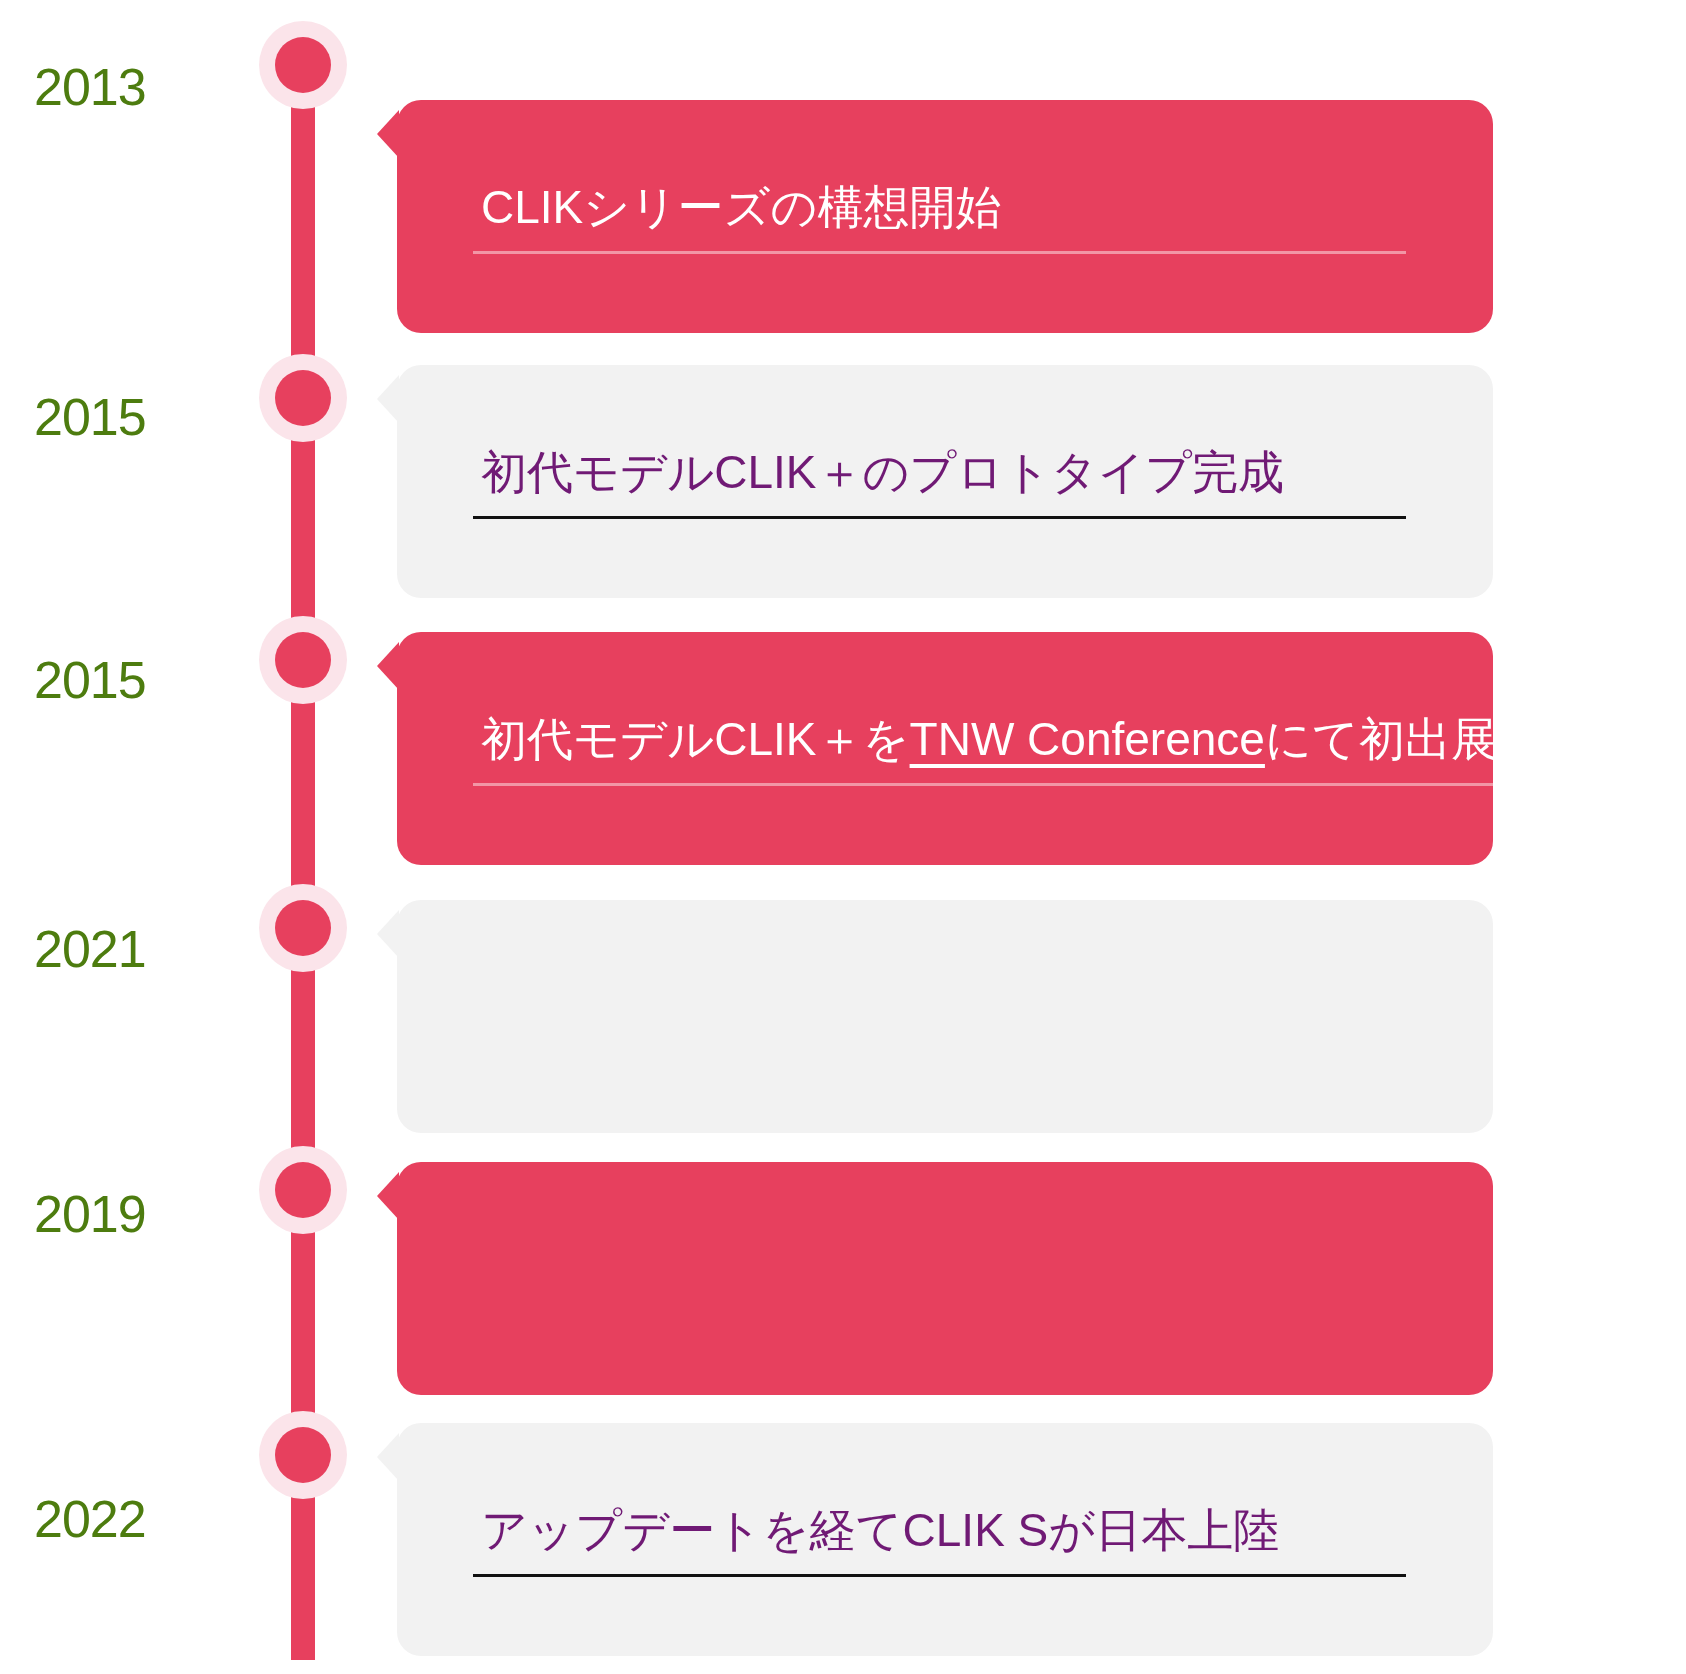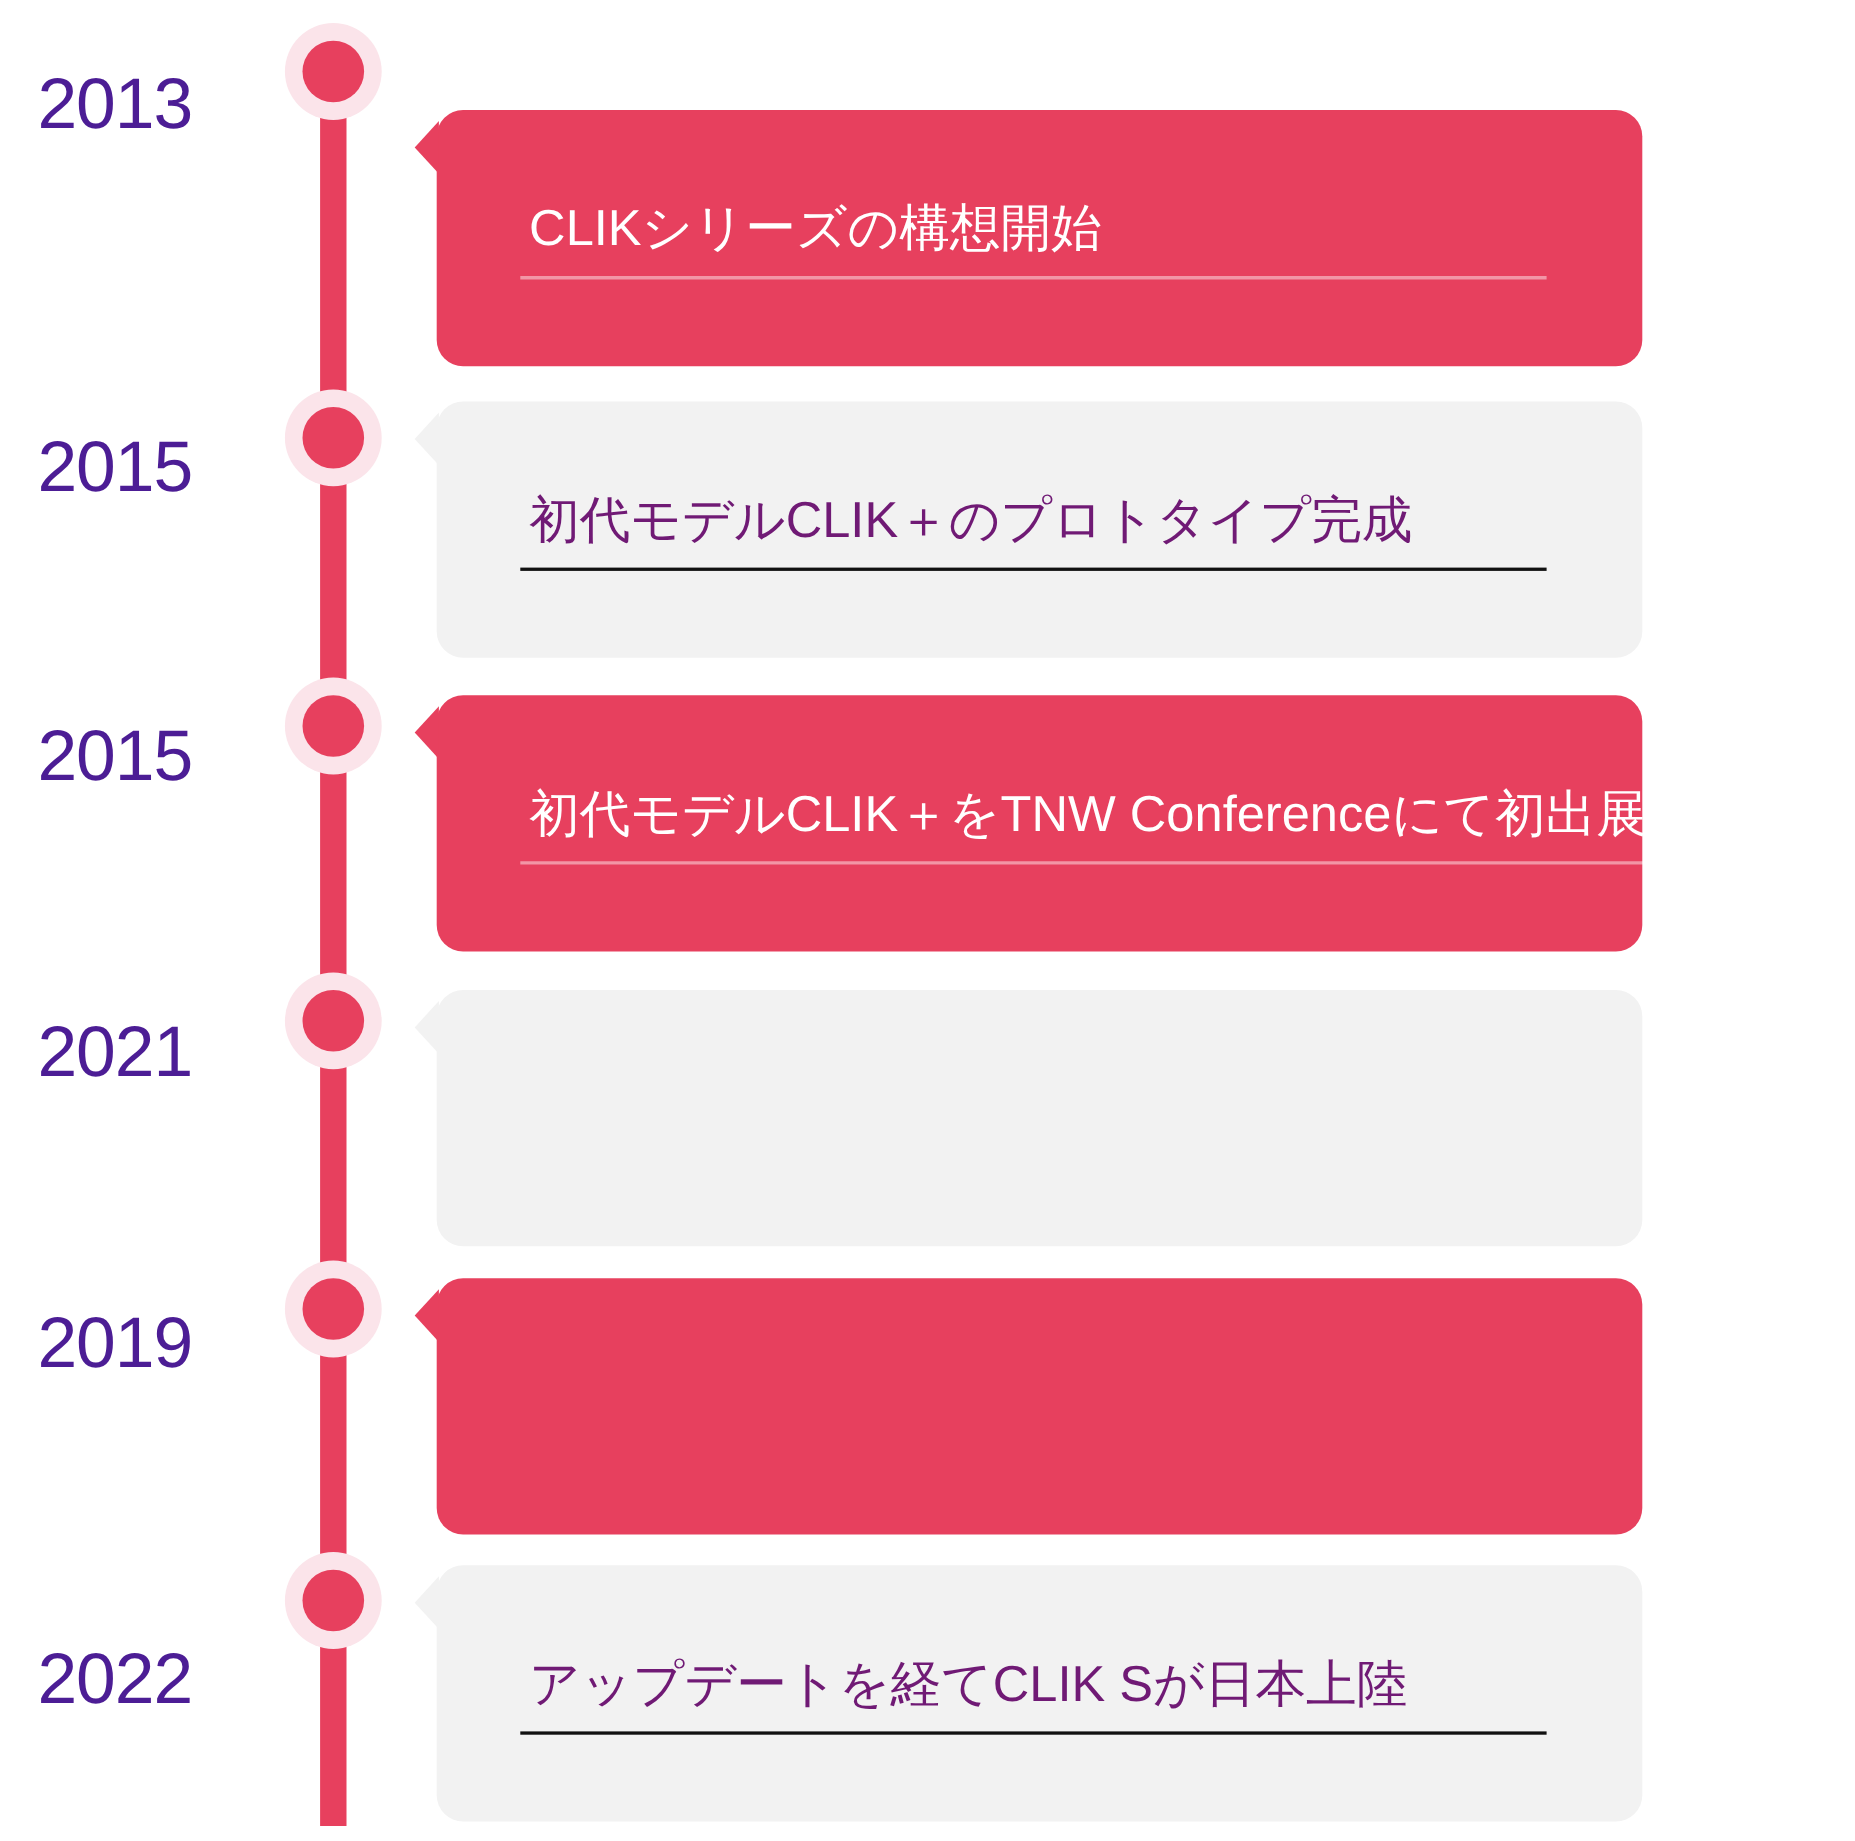--- a/index.html
+++ b/index.html
@@ -25,22 +25,22 @@
     width:88px; height:88px; border-radius:50%;
     background:var(--halo,#fbe4ea);
     display:flex; align-items:center; justify-content:center;
   }
   .node .dot { width:56px; height:56px; border-radius:50%; background:var(--accent,#e7405e); }
   .n1{top:21px}.n2{top:354px}.n3{top:616px}.n4{top:884px}.n5{top:1146px}.n6{top:1411px}
 
   
   .year {
     position:absolute; left:34px;
-    font-size:65px; line-height:1; letter-spacing:-1px;
-    color:#4c1d95; font-weight:400;
+    font-size:52px; line-height:1; letter-spacing:-1px;
+    color:#4d7c0f; font-weight:400;
   }
   .y1{top:61px}.y2{top:391px}.y3{top:654px}.y4{top:923px}.y5{top:1188px}.y6{top:1493px}
 
   
   .card {
     position:absolute; left:397px;
     width:1096px; height:233px;
     border-radius:24px;
     display:flex; align-items:center;
   }
@@ -63,20 +63,21 @@
     border-bottom:3px solid;
     padding:0 0 14px 8px;
     font-size:46px; line-height:1.25;
     white-space:nowrap;
   }
   .card.red  .line-wrap { border-color:rgba(255,255,255,0.45); }
   .card.gray .line-wrap { border-color:#111111; }
 
   .link {
     color:inherit; cursor:pointer;
+    text-decoration:underline;
     text-decoration-thickness:4px;
     text-underline-offset:9px;
   }
 </style>
 </head>
 <body>
 
 <div class="stage">
 
   <div class="tl-line"></div>

